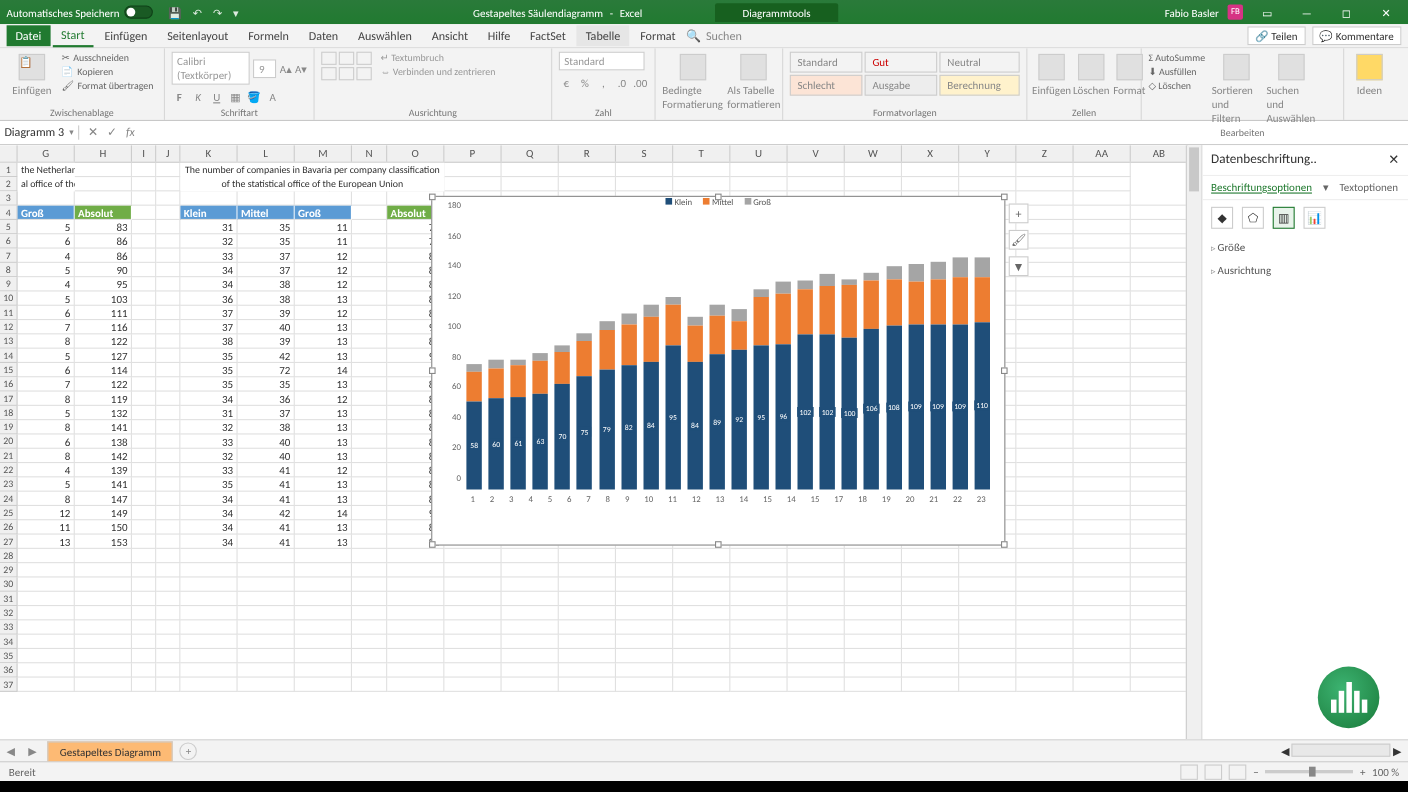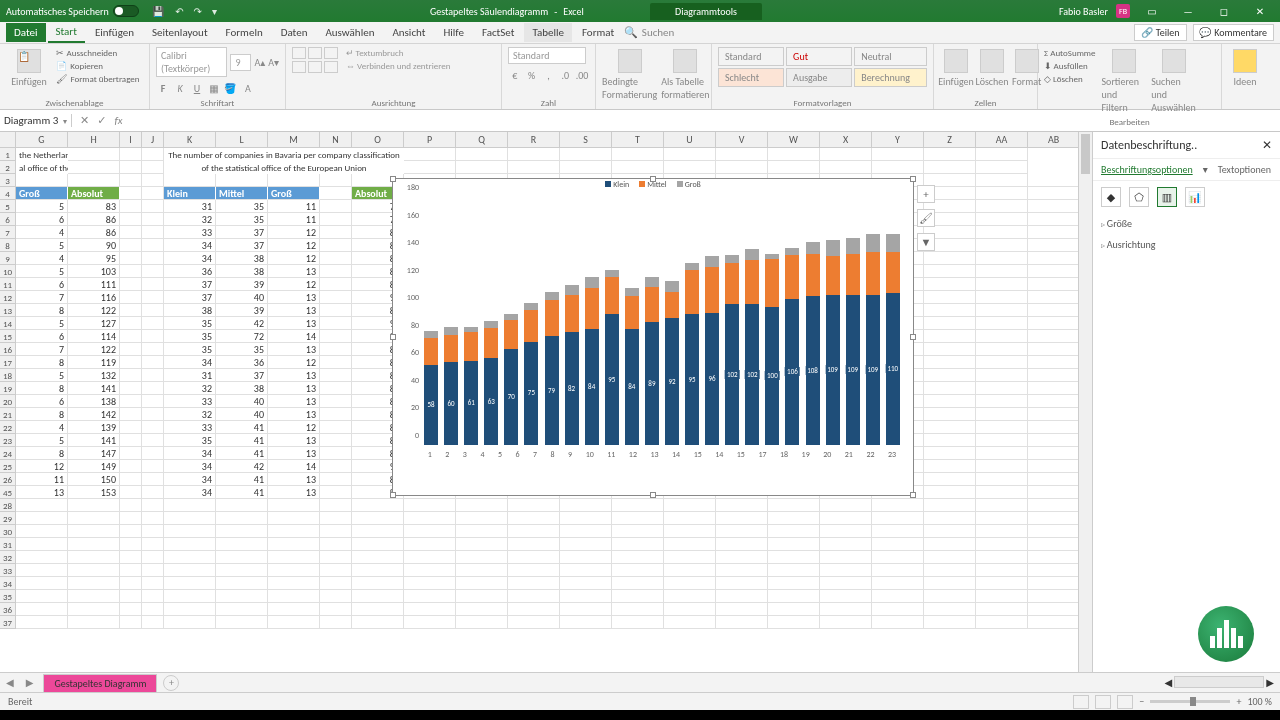--- a/index.html
+++ b/index.html
@@ -101,21 +101,21 @@
 .task-pane .tp-tabs .active { color: #217a30; text-decoration: underline; }
 .task-pane .tp-icons { display: flex; gap: 8px; padding: 6px 8px; }
 .task-pane .tp-ico { width: 20px; height: 20px; border: 1px solid #ccc; display: flex; align-items: center; justify-content: center; }
 .task-pane .tp-ico.active { border-color: #217a30; background: #e8f3ea; }
 .task-pane .tp-opt { padding: 4px 8px; font-size: 10px; color: #555; }
 .task-pane .tp-opt::before { content: "▹ "; color: #888; font-size: 8px; }
 
 
 .sheet-bar { height: 20px; border-top: 1px solid #ccc; background: #f3f3f3; display: flex; align-items: center; font-size: 10px; }
 .sheet-bar .nav { padding: 0 6px; color: #888; }
-.sheet-tab { background: #ec4899; border: 1px solid #ccc; border-bottom: none; padding: 2px 10px; margin-left: 4px; }
+.sheet-tab { background: #fdba74; border: 1px solid #ccc; border-bottom: none; padding: 2px 10px; margin-left: 4px; }
 .sheet-add { margin-left: 6px; color: #888; width: 16px; height: 16px; border: 1px solid #ccc; border-radius: 50%; text-align: center; line-height: 14px; }
 .sheet-bar .right { margin-left: auto; display: flex; gap: 2px; padding-right: 6px; }
 .hscroll { width: 90px; height: 12px; background: #e8e8e8; border: 1px solid #ccc; }
 
 
 .status { height: 18px; background: #f3f3f3; border-top: 1px solid #ccc; display: flex; align-items: center; font-size: 10px; padding: 0 8px; color: #666; }
 .status .right { margin-left: auto; display: flex; align-items: center; gap: 6px; }
 .status .view-btn { width: 16px; height: 14px; border: 1px solid #ccc; }
 .status .zoom-slider { width: 80px; height: 3px; background: #ccc; position: relative; }
 .status .zoom-slider::after { content: ""; position: absolute; left: 50%; top: -3px; width: 6px; height: 9px; background: #888; }
@@ -374,21 +374,21 @@
           <div class="row-hdr">17</div>
           <div class="row-hdr">18</div>
           <div class="row-hdr">19</div>
           <div class="row-hdr">20</div>
           <div class="row-hdr">21</div>
           <div class="row-hdr">22</div>
           <div class="row-hdr">23</div>
           <div class="row-hdr">24</div>
           <div class="row-hdr">25</div>
           <div class="row-hdr">26</div>
-          <div class="row-hdr">45</div>
+          <div class="row-hdr">27</div>
           <div class="row-hdr">28</div>
           <div class="row-hdr">29</div>
           <div class="row-hdr">30</div>
           <div class="row-hdr">31</div>
           <div class="row-hdr">32</div>
           <div class="row-hdr">33</div>
           <div class="row-hdr">34</div>
           <div class="row-hdr">35</div>
           <div class="row-hdr">36</div>
           <div class="row-hdr">37</div>

